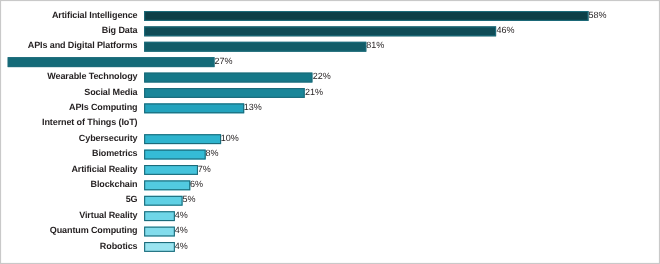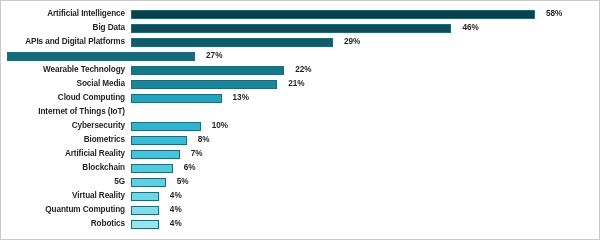--- a/index.html
+++ b/index.html
@@ -54,23 +54,23 @@
     display: flex;
     align-items: center;
   }
   .bar {
     height: 9px;
     border: 0.5px solid #1b6b7a;
     box-sizing: border-box;
   }
   .value-label {
     font-size: 8.2px;
-    font-weight: bold;
+    font-weight: normal;
     color: #231f20;
-    margin-left: 11px;
+    margin-left: 0;
     line-height: 1;
     white-space: nowrap;
   }
 </style>
 </head>
 <body>
 
 <div id="chart-frame" style="background: rgb(255, 255, 255); border-color: rgb(201, 201, 201);">
   <div id="plot-area">
       <div class="bar-row">
@@ -84,21 +84,21 @@
         <div class="cat-label">Big Data</div>
         <div class="bar-wrap">
           <div class="bar" style="width: 320.414px; background: rgb(15, 76, 87); border-color: rgb(27, 107, 122);"></div>
           <div class="value-label">46%</div>
         </div>
       </div>
       <div class="bar-row">
         <div class="cat-label">APIs and Digital Platforms</div>
         <div class="bar-wrap">
           <div class="bar" style="width: 202px; background: rgb(18, 92, 104); border-color: rgb(27, 107, 122);"></div>
-          <div class="value-label">29%</div>
+          <div class="value-label">81%</div>
         </div>
       </div>
       <div class="bar-row">
         <div class="bar-wrap">
           <div class="bar" style="width: 188.069px; background: rgb(20, 106, 120); border-color: rgb(27, 107, 122);"></div>
           <div class="value-label">27%</div>
         </div>
       </div>
       <div class="bar-row">
         <div class="cat-label">Wearable Technology</div>
@@ -108,21 +108,21 @@
         </div>
       </div>
       <div class="bar-row">
         <div class="cat-label">Social Media</div>
         <div class="bar-wrap">
           <div class="bar" style="width: 146.276px; background: rgb(26, 134, 153); border-color: rgb(27, 107, 122);"></div>
           <div class="value-label">21%</div>
         </div>
       </div>
       <div class="bar-row">
-        <div class="cat-label">Cloud Computing</div>
+        <div class="cat-label">APIs Computing</div>
         <div class="bar-wrap">
           <div class="bar" style="width: 90.5517px; background: rgb(35, 163, 189); border-color: rgb(27, 107, 122);"></div>
           <div class="value-label">13%</div>
         </div>
       </div>
       <div class="bar-row">
         <div class="cat-label">Internet of Things (IoT)</div>
       </div>
       <div class="bar-row">
         <div class="cat-label">Cybersecurity</div>

